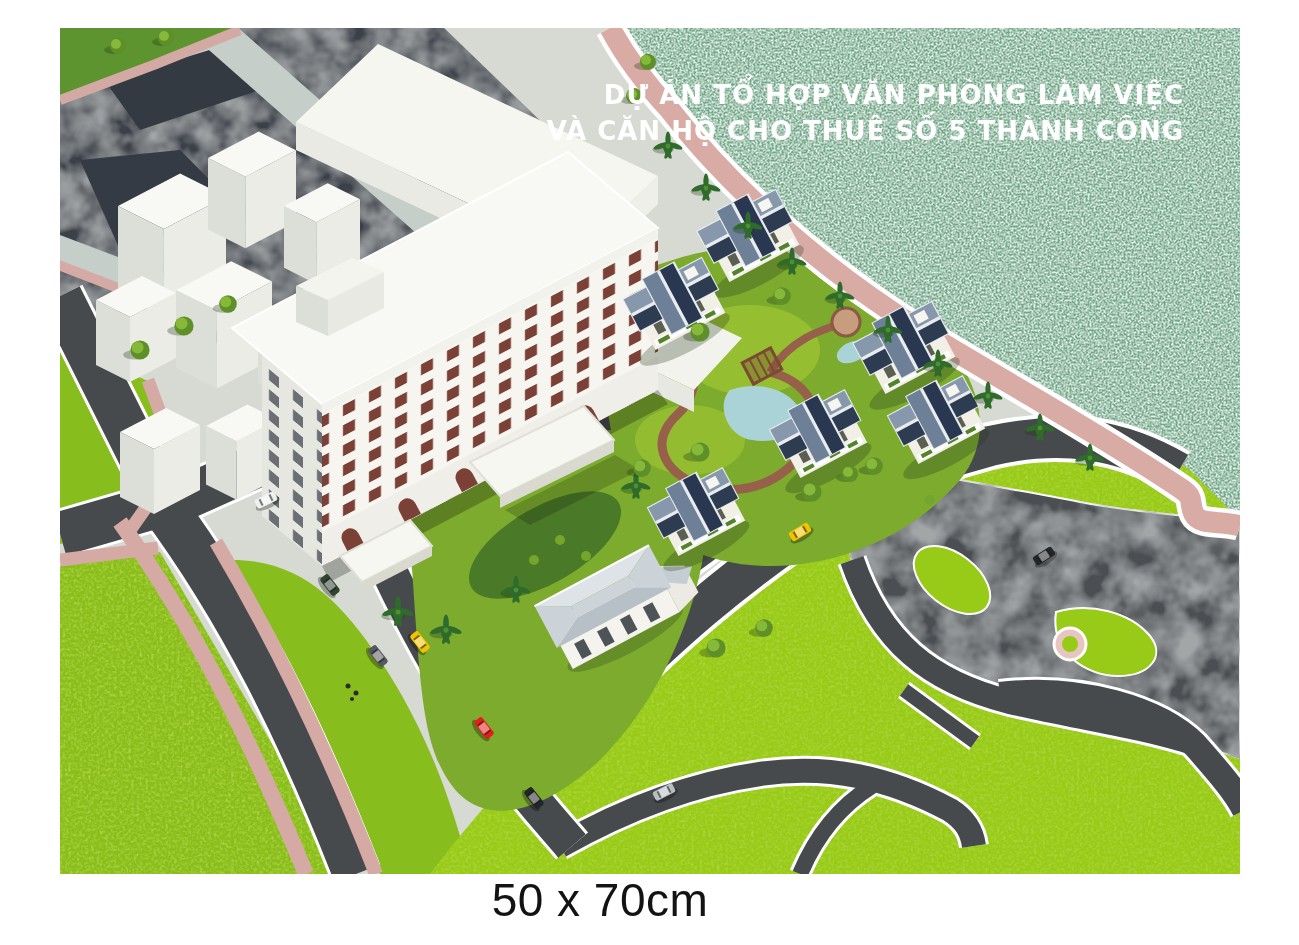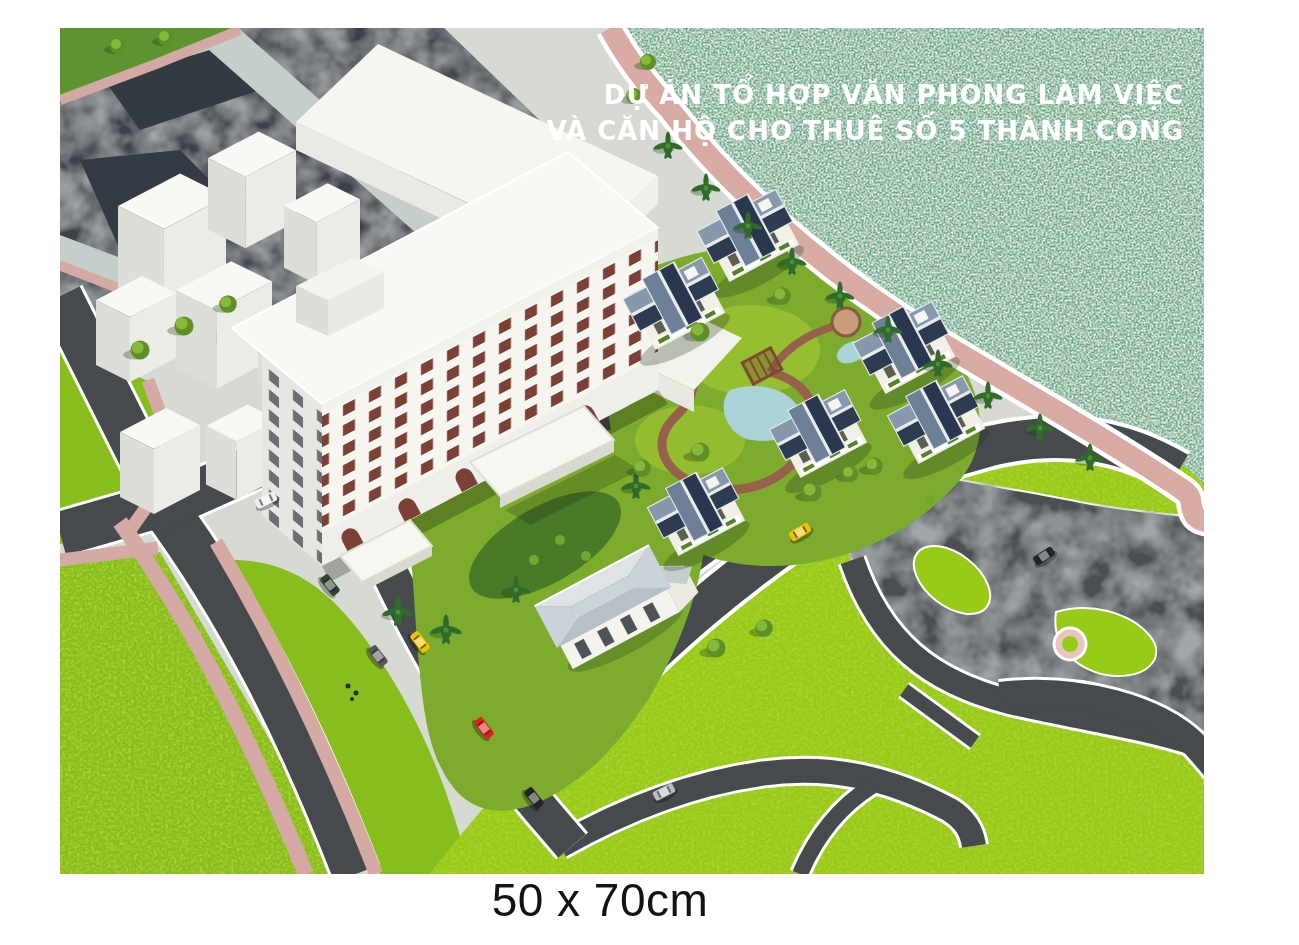--- a/index.html
+++ b/index.html
@@ -1,16 +1,16 @@
 <!DOCTYPE html>
 <html><head>
 <meta charset="utf-8">
 <style>
   html,body{margin:0;padding:0;background:#ffffff;}
-  .stage{position:relative;width:1204px;height:945px;background:#fff;overflow:hidden;
+  .stage{position:relative;width:1299px;height:945px;background:#fff;overflow:hidden;
          font-family:"DejaVu Sans","Liberation Sans",sans-serif;}
   svg{display:block}
   text{font-family:"DejaVu Sans","Liberation Sans",sans-serif;}
   .title-line{font-weight:bold;font-size:26px;letter-spacing:1px;}
   .caption{font-size:46px;letter-spacing:0.5px;font-family:"Liberation Sans","DejaVu Sans",sans-serif;}
 </style>
 </head>
 <body>
 
 <div class="stage">

